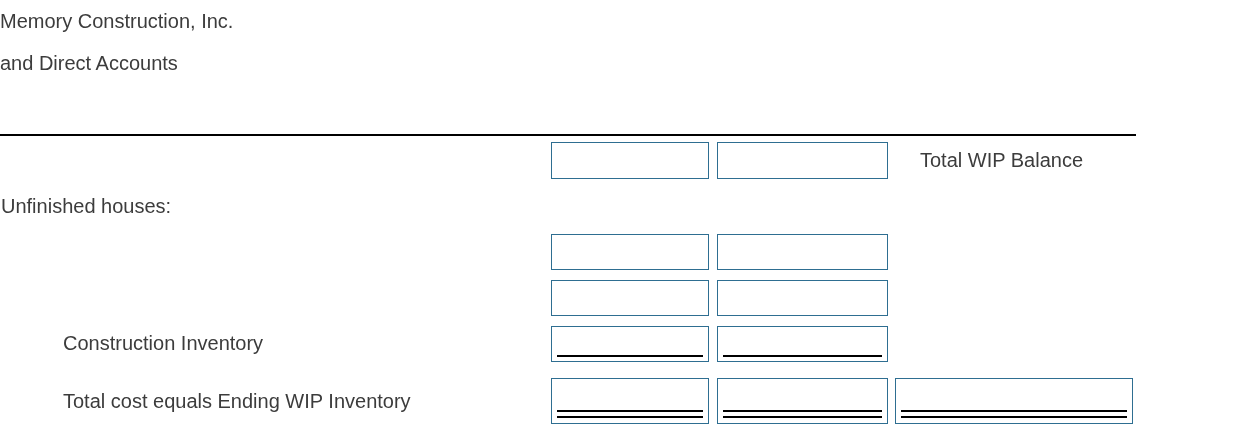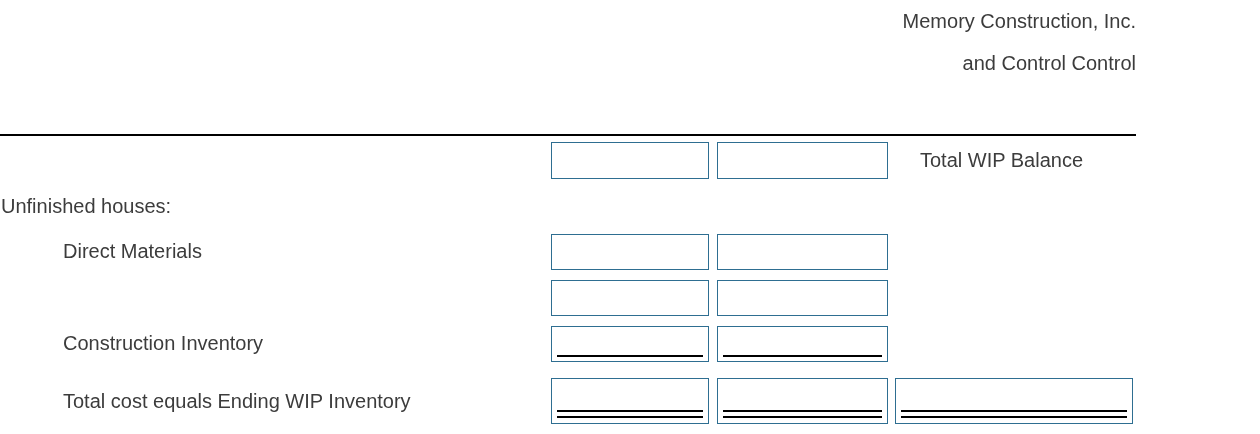--- a/index.html
+++ b/index.html
@@ -15,21 +15,21 @@
     position: relative;
     overflow: hidden;
   }
 
   
   .title-block {
     width: 1260px;
     padding-top: 8px;
   }
   .title-line {
-    text-align: right;
+    text-align: left;
     font-size: 20px;
     line-height: 26px;
     color: #3c3c3c;
     padding-right: 124px;   
     margin-bottom: 16px;
     white-space: nowrap;
   }
   .title-line:last-child { margin-bottom: 0; }
 
   
@@ -119,39 +119,38 @@
   .row.gap  { height: 9px; }
   .row.final { height: 50px; text-decoration: underline; }
   .row.final .cell { top: 2px; height: 46px; }
   .row.final .row-label { height: 50px; line-height: 50px; }
 </style>
 </head>
 <body>
 
 <div class="title-block">
   <div class="title-line">Memory Construction, Inc.</div>
-  <div class="title-line">and Control Control</div>
+  <div class="title-line">and Direct Accounts</div>
 </div>
 
 <div class="top-rule"></div>
 
 <div class="sheet">
 
   <div class="row header-row">
     <input class="cell col1" type="text" value="" style="">
     <input class="cell col2" type="text" value="" style="">
     <div class="total-caption">Total WIP Balance</div>
   </div>
 
   <div class="row">
     <div class="row-label">Unfinished houses:</div>
   </div>
 
   <div class="row tall">
-    <div class="row-label indent">Direct Materials</div>
     <input class="cell col1" type="text" value="" style="">
     <input class="cell col2" type="text" value="" style="">
   </div>
 
   <div class="row tall">
     <input class="cell col1" type="text" value="" style="">
     <input class="cell col2" type="text" value="" style="">
   </div>
 
   <div class="row tall">

